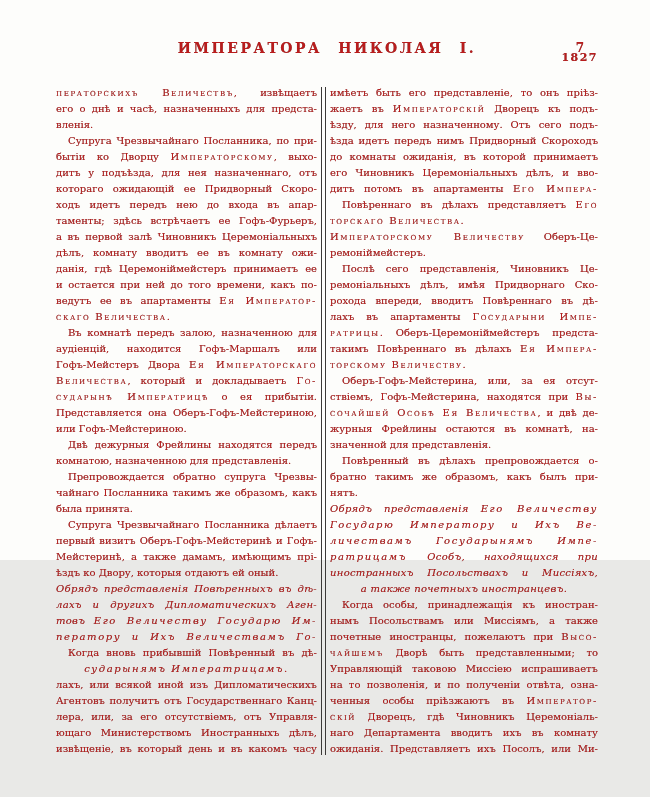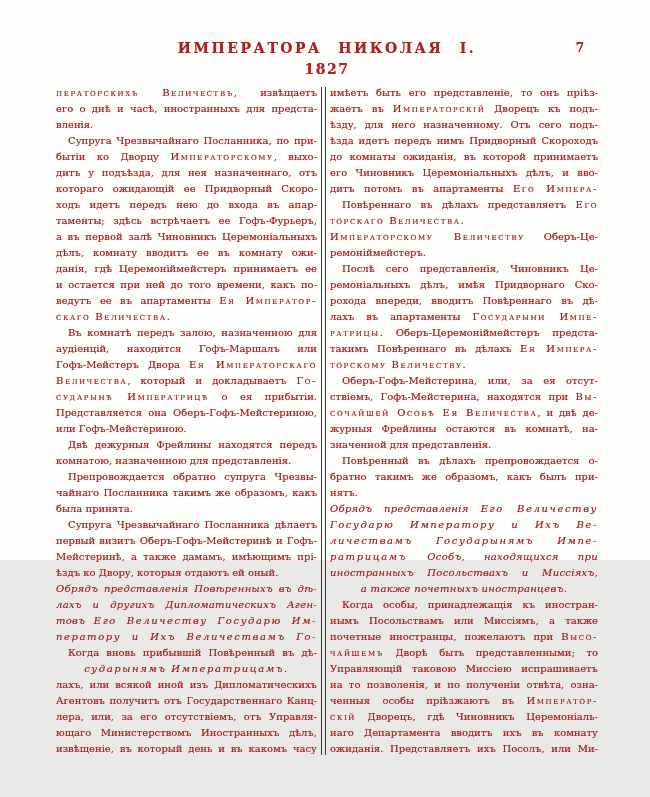--- a/index.html
+++ b/index.html
@@ -14,22 +14,22 @@
   .running-head{
     position:absolute;top:40px;left:56px;width:542px;
     text-align:center;font-weight:bold;font-size:14px;
     letter-spacing:2.5px;word-spacing:9px;
   }
   .pagenum{
     position:absolute;top:1px;right:14px;
     font-size:12px;font-weight:bold;letter-spacing:0;word-spacing:0;
   }
   .year{
-    position:absolute;top:61px;left:56px;width:542px;
-    text-align:center;font-weight:bold;font-size:14px;letter-spacing:1.5px;
+    position:absolute;top:51px;left:56px;width:542px;
+    text-align:right;font-weight:bold;font-size:11px;letter-spacing:1.5px;
   }
   .columns{position:absolute;left:56px;top:85px;width:542px;height:676px;}
   .col{position:absolute;top:0;font-size:10px;line-height:16px;overflow:hidden;}
   .col-left{left:0;width:261px;}
   .col-right{left:274px;width:268px;}
   .divider{
     position:absolute;left:265px;top:2px;width:3px;height:668px;
     border-left:1px solid #3b3937;border-right:1px solid #3b3937;
   }
   .line{
@@ -48,21 +48,21 @@
 
 <div class="page">
   <div class="running-head">
     <span>ИМПЕРАТОРА НИКОЛАЯ I.</span>
     <span class="pagenum">7</span>
   </div>
   <div class="year">1827</div>
   <div class="columns">
     <div class="col col-left">
         <div class="line"><span class="sc">ператорскихъ</span><span> </span><span class="sc">Величествъ</span><span>, извѣщаетъ</span></div>
-        <div class="line"><span>его о днѣ и часѣ, иностранныхъ для предста-</span></div>
+        <div class="line"><span>его о днѣ и часѣ, назначенныхъ для предста-</span></div>
         <div class="line last"><span>вленія.</span></div>
         <div class="line ind"><span>Супруга Чрезвычайнаго Посланника, по при-</span></div>
         <div class="line"><span>бытіи ко Дворцу </span><span class="sc">Императорскому</span><span>, выхо-</span></div>
         <div class="line"><span>дитъ у подъѣзда, для нея назначеннаго, отъ</span></div>
         <div class="line"><span>котораго ожидающій ее Придворный Скоро-</span></div>
         <div class="line"><span>ходъ идетъ передъ нею до входа въ апар-</span></div>
         <div class="line"><span>таменты; здѣсь встрѣчаетъ ее Гофъ-Фурьеръ,</span></div>
         <div class="line"><span>а въ первой залѣ Чиновникъ Церемоніальныхъ</span></div>
         <div class="line"><span>дѣлъ, комнату вводитъ ее въ комнату ожи-</span></div>
         <div class="line"><span>данія, гдѣ Церемоніймейстеръ принимаетъ ее</span></div>

